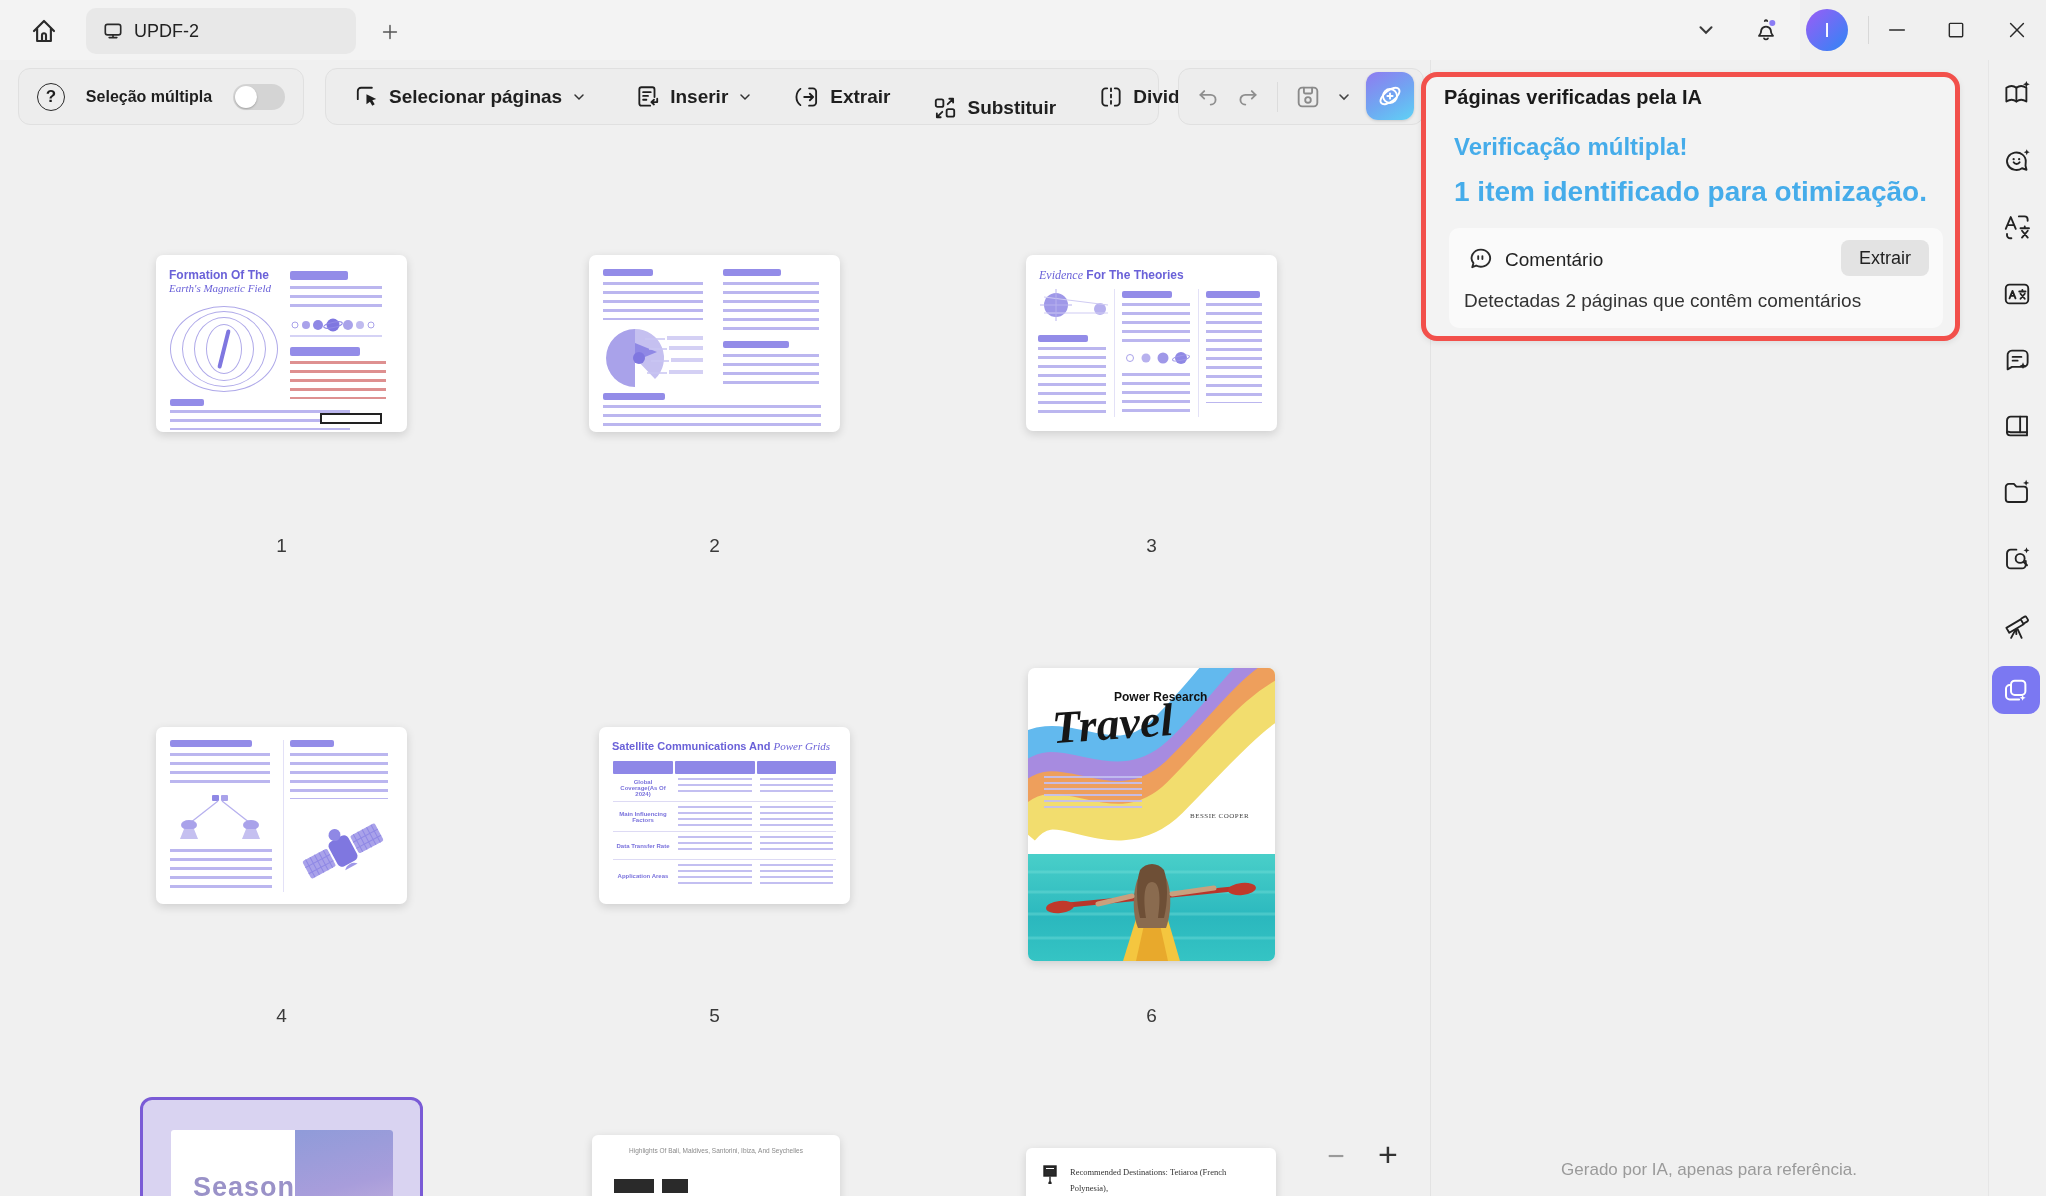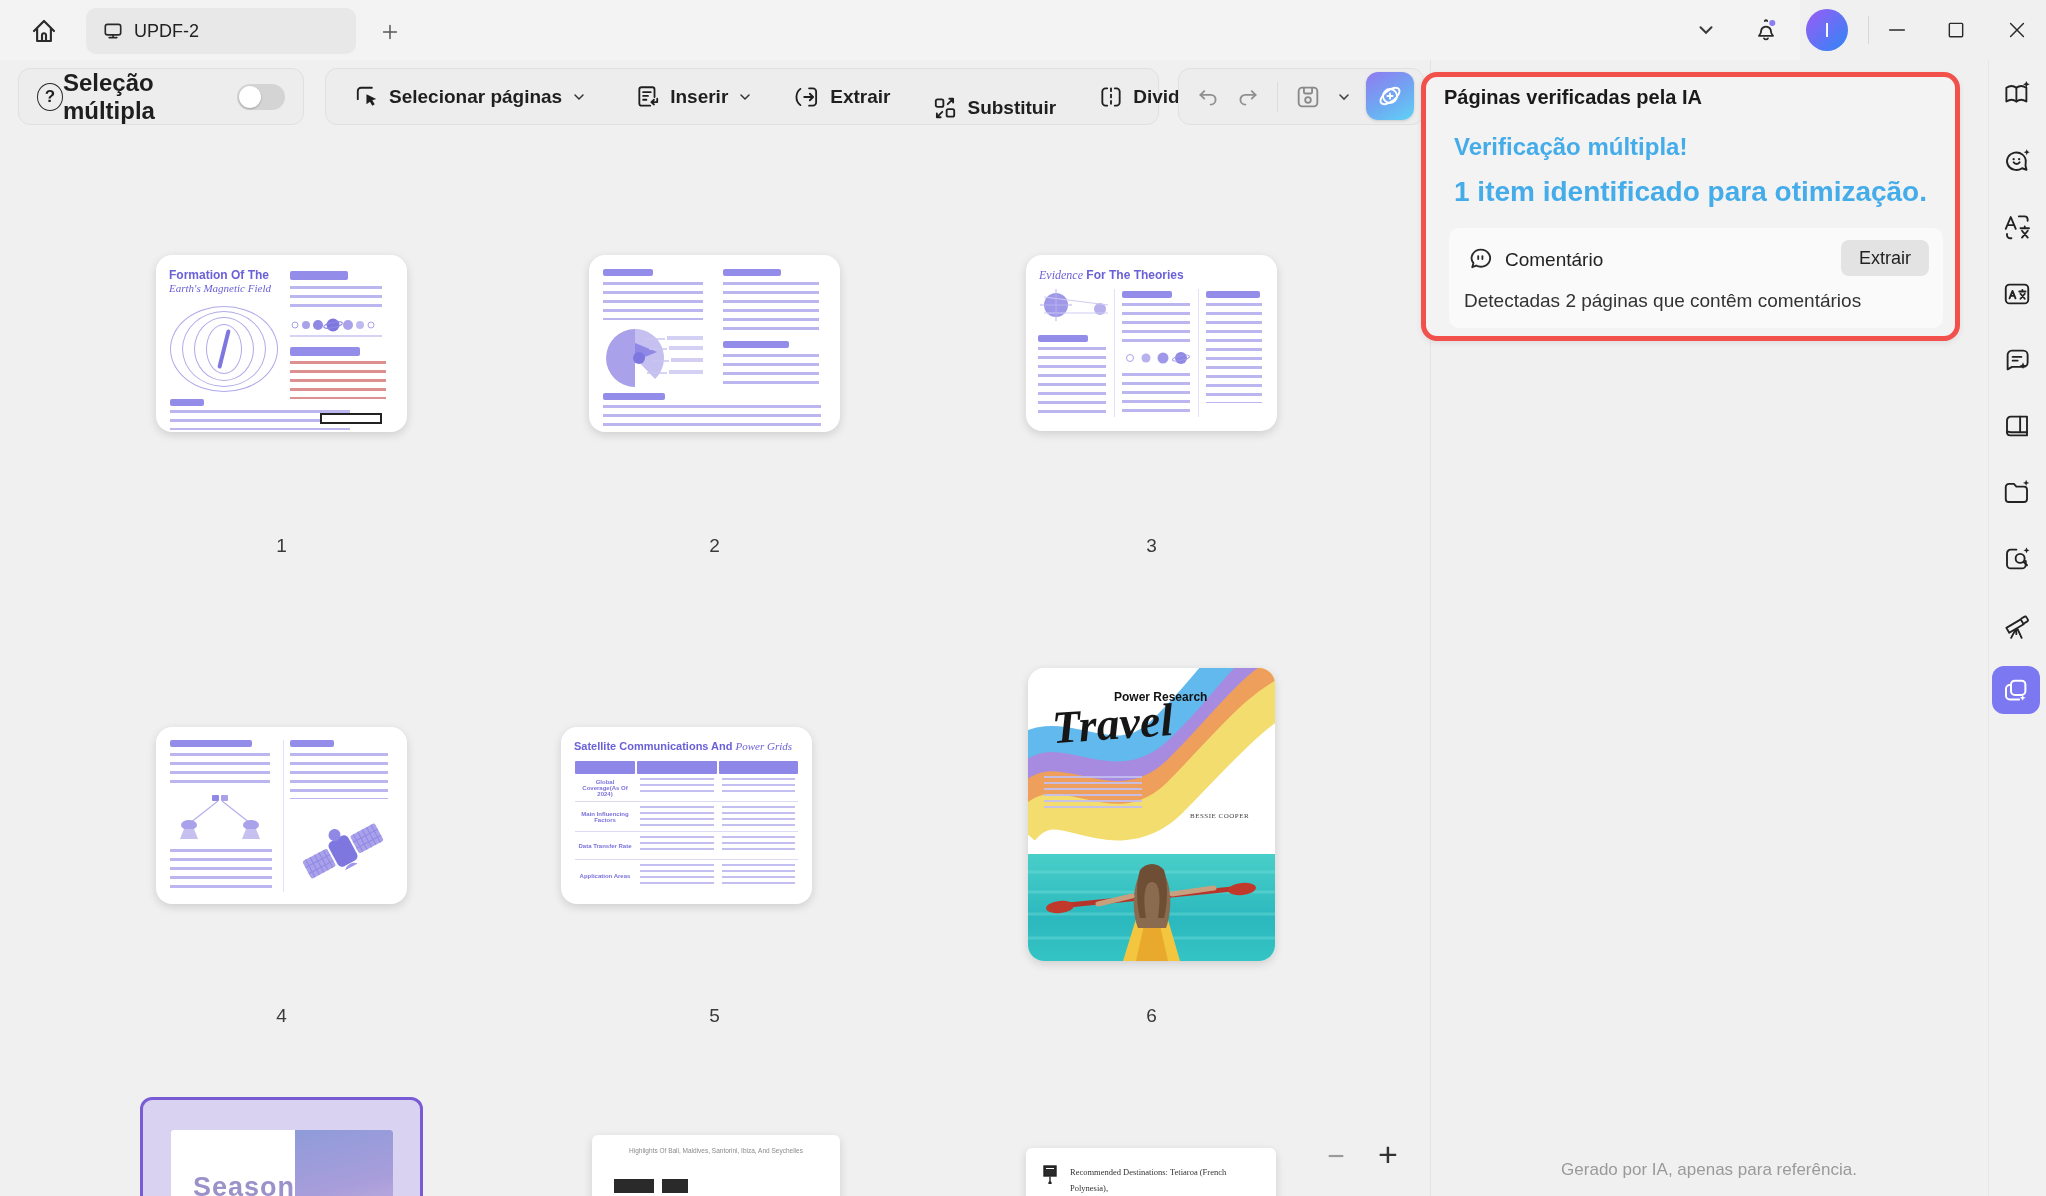--- a/index.html
+++ b/index.html
@@ -43,21 +43,21 @@
   .extract-btn { position:absolute; right:14px; top:12px; height:36px; padding:0 18px; background:#E3E3E3; border-radius:8px; border:none; font-size:18px; color:#222; display:flex; align-items:center; cursor:pointer; font-family:"Liberation Sans",sans-serif; }
   .item-desc { position:absolute; left:15px; top:62px; font-size:19px; color:#333; }
   .panel-footer { position:absolute; left:1430px; top:1160px; width:558px; text-align:center; font-size:17px; color:#9A9A9A; }
 
   
   .sidebar { position:absolute; left:1988px; top:60px; width:58px; height:1136px; background:#F1F1F1; border-left:1px solid #E6E6E6; }
   .sb-icon { position:absolute; left:1; width:56px; height:44px; display:flex; align-items:center; justify-content:center; cursor:pointer; }
   .sb-active { position:absolute; left:1992px; top:666px; width:48px; height:48px; border-radius:12px; background:#7B78F2; display:flex; align-items:center; justify-content:center; cursor:pointer; }
 
   
-  .thumb { position:absolute; background:#fff; border-radius:16px; box-shadow:0 3px 10px rgba(0,0,0,.14); overflow:hidden; cursor:pointer; }
+  .thumb { position:absolute; background:#fff; border-radius:7px; box-shadow:0 3px 10px rgba(0,0,0,.14); overflow:hidden; cursor:pointer; }
   .pgnum { position:absolute; width:251px; text-align:center; font-size:19px; color:#3A3A3A; }
   .pill { background:#938CE8; border-radius:2px; height:9px; }
   .fake { background:repeating-linear-gradient(#BBB6EF 0px,#BBB6EF 3px,transparent 3px,transparent 9px); }
   .fake-red { background:repeating-linear-gradient(#DE9090 0px,#DE9090 3px,transparent 3px,transparent 9px); }
   .fake-sm { background:repeating-linear-gradient(#C3BFF1 0px,#C3BFF1 2px,transparent 2px,transparent 6px); }
   .ptitle { color:#6A61D8; font-weight:700; }
   .ellipse { position:absolute; border:1px solid #AFA9E9; border-radius:50%; }
 
   
   .t5 { position:absolute; left:14px; top:34px; width:223px; }
@@ -134,21 +134,21 @@
     <svg width="22" height="22" viewBox="0 0 24 24" stroke="#2A2A2A" stroke-width="1.6" stroke-linecap="round">
         <path d="M5 5l14 14M19 5L5 19"></path>
       </svg>
   </div>
 </div>
 
 <div class="tb-group" style="left:18px; width:286px; padding:0 18px; justify-content:space-between;">
   <div class="help-circle">
       <span>?</span>
     </div>
-  <span style="font-size:24px; font-weight:700;">Seleção múltipla</span>
+  <span style="font-size:16px; font-weight:700;">Seleção múltipla</span>
   <div class="toggle">
       <div class="knob"></div>
     </div>
 </div>
 
 <div class="tb-group" style="left:325px; width:834px; padding:0 22px; gap:8px;">
   <div class="tb-item">
     <span>
       <svg width="26" height="26" viewBox="0 0 24 24" fill="none" stroke="#1F1F1F" stroke-width="1.7" stroke-linecap="round" stroke-linejoin="round">
         <path d="M16.5 3.5 H6.5 a3 3 0 0 0 -3 3 v7.5"></path>
@@ -483,21 +483,21 @@
         <path d="M62 30v20M67 30v20M72 30v20M77 30v20M82 30v20M58 37h28M58 44h28" stroke="#8F88E5" stroke-width="1"></path>
         <rect x="34" y="26" width="22" height="28" rx="5" fill="#7F77E0"></rect>
         <circle cx="45" cy="22" r="6" fill="#8F88E5"></circle>
         <path d="M38 58 a9 9 0 0 1 14 0 z" fill="#9F98E8"></path>
       </g>
     </svg>
   </div>
   <div class="abs" style="left:127px; top:13px; width:1px; height:152px; background:#E3E1F7;"></div>
 </div>
 
-<div class="thumb" style="left:561px; top:727px; width:251px; height:177px; padding:13px;">
+<div class="thumb" style="left:599px; top:727px; width:251px; height:177px; padding:13px;">
   <div style="font-size:11px;">
     <span class="ptitle">Satellite Communications And </span><span class="ptitle" style="font-family:'Liberation Serif',serif; font-style:italic; font-weight:400;">Power Grids</span>
   </div>
   <div class="t5">
     <div class="hdr">
         <div style="width:60px;"></div>
         <div style="flex:1;"></div>
         <div style="flex:1;"></div>
       </div>
     <div class="row" style="height:28px;">

